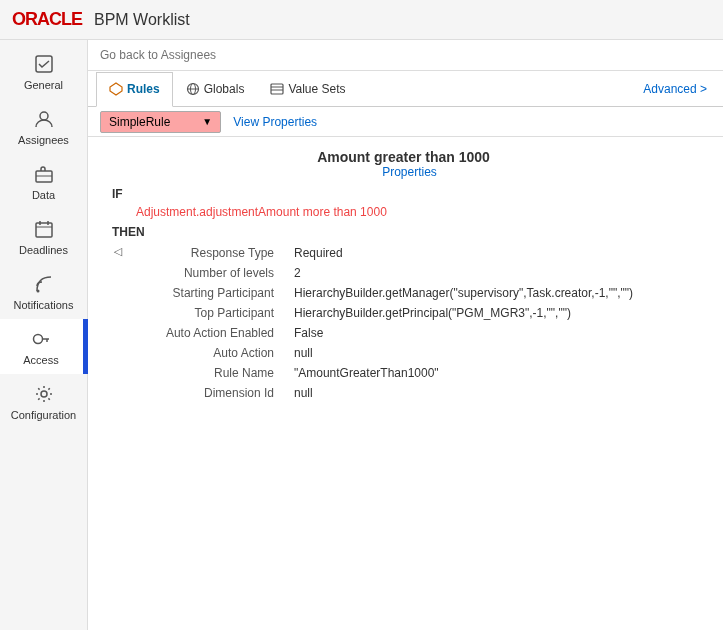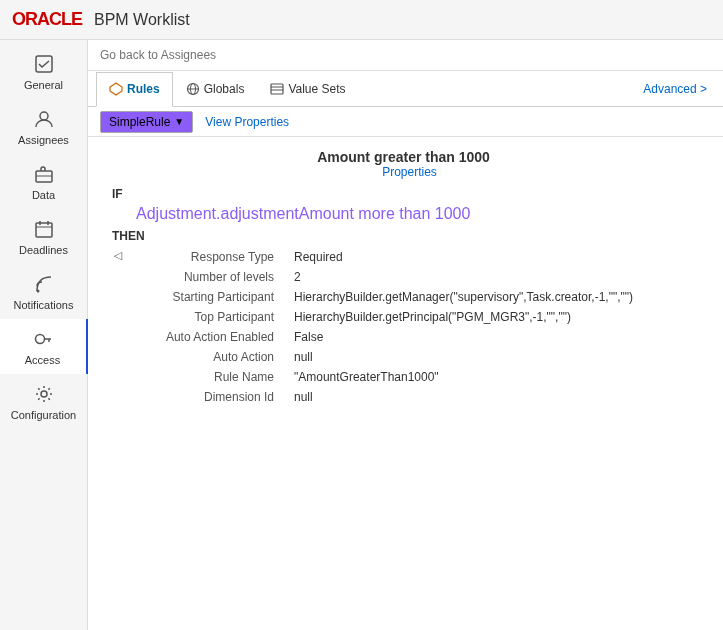--- a/index.html
+++ b/index.html
@@ -10,53 +10,53 @@
     .oracle-logo { color: #cc0000; font-size: 18px; font-weight: bold; letter-spacing: -1px; margin-right: 12px; }
     .oracle-logo span { color: #cc0000; }
     .header-title { font-size: 16px; color: #333; font-weight: normal; }
 
     
     .main-layout { display: flex; height: 590px; }
 
     
     .sidebar { width: 88px; background: #f5f5f5; border-right: 1px solid #ddd; display: flex; flex-direction: column; align-items: center; padding-top: 4px; }
     .sidebar-item { display: flex; flex-direction: column; align-items: center; padding: 8px 4px; cursor: pointer; width: 88px; color: #555; font-size: 11px; border-bottom: none; }
-    .sidebar-item.active { background: #fff; border-right: 2px solid #1d4ed8; }
+    .sidebar-item.active { background: #fff; border-right: 5px solid #1d4ed8; }
     .sidebar-icon { width: 24px; height: 24px; margin-bottom: 3px; display: flex; align-items: center; justify-content: center; }
     .sidebar-label { text-align: center; color: #333; }
 
     
     .content { flex: 1; background: #fff; overflow-y: auto; }
 
     
     .breadcrumb { padding: 8px 12px; border-bottom: 1px solid #ddd; background: #fff; }
     .breadcrumb a { color: #737373; text-decoration: none; font-size: 12px; }
 
     
     .tabs-bar { display: flex; align-items: center; border-bottom: 1px solid #ccc; background: #fff; padding: 0 8px; height: 36px; }
     .tab { display: flex; align-items: center; padding: 6px 12px; cursor: pointer; border: 1px solid transparent; font-size: 12px; color: #333; height: 100%; }
     .tab.active { background: #fff; border: 1px solid #ccc; border-bottom: 1px solid #fff; margin-bottom: -1px; color: #0369a1; font-weight: bold; }
     .tab-icon { margin-right: 4px; font-size: 13px; }
     .tab-advanced { margin-left: auto; color: #0066cc; cursor: pointer; font-size: 12px; padding: 6px 8px; }
 
     
     .sub-toolbar { display: flex; align-items: center; padding: 4px 12px; border-bottom: 1px solid #ddd; background: #fff; height: 30px; }
-    .dropdown-btn { display: flex; align-items: center; padding: 3px 8px; border: 1px solid #aaa; background: #8b5cf6; cursor: pointer; font-size: 12px; border-radius: 2px; }
+    .dropdown-btn { display: flex; align-items: center; padding: 3px 8px; border: 1px solid #aaa; background: #fca5a5; cursor: pointer; font-size: 12px; border-radius: 2px; gap: 28px; }
     .dropdown-arrow { margin-left: 4px; font-size: 10px; }
     .view-properties-link { margin-left: 12px; color: #0066cc; cursor: pointer; font-size: 12px; }
 
     
     .rule-content { padding: 12px 16px 12px 24px; }
     .rule-title { display: flex; align-items: center; margin-bottom: 8px; flex-direction: column; }
     .rule-name { font-size: 14px; font-weight: bold; color: #333; margin-right: 12px; }
     .rule-properties-link { color: #0066cc; cursor: pointer; font-size: 12px; }
 
     .rule-section { margin-bottom: 6px; }
     .rule-keyword { font-size: 12px; color: #333; font-weight: bold; margin-bottom: 4px; padding-left: 0; }
-    .rule-condition { padding-left: 24px; color: #8b5cf6; cursor: pointer; font-size: 16px; margin-bottom: 4px; }
+    .rule-condition { padding-left: 24px; color: #ef4444; cursor: pointer; font-size: 12px; margin-bottom: 4px; }
 
     
     .properties-area { position: relative; }
     .collapse-handle { position: absolute; left: -14px; top: 20px; cursor: pointer; color: #666; font-size: 10px; width: 12px; height: 12px; display: flex; align-items: center; justify-content: center; }
     .properties-table { width: 100%; border-collapse: collapse; margin-top: 4px; }
     .properties-table tr { border-bottom: none; }
     .properties-table td { padding: 3px 8px; font-size: 12px; vertical-align: top; }
     .properties-table td:first-child { text-align: right; color: #555; width: 160px; white-space: nowrap; padding-right: 12px; }
     .properties-table td:last-child { color: #333; }
 

